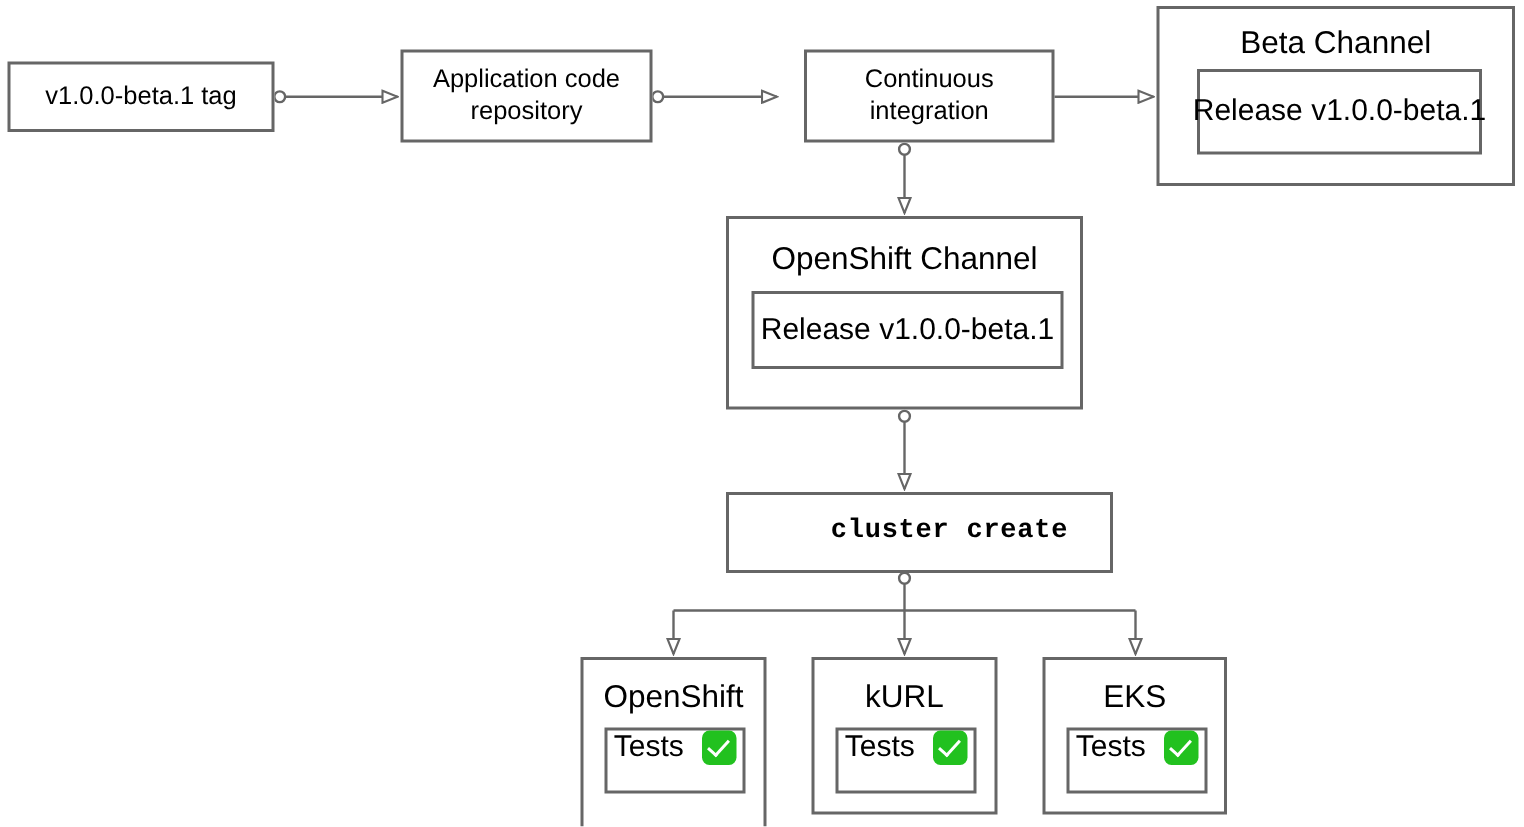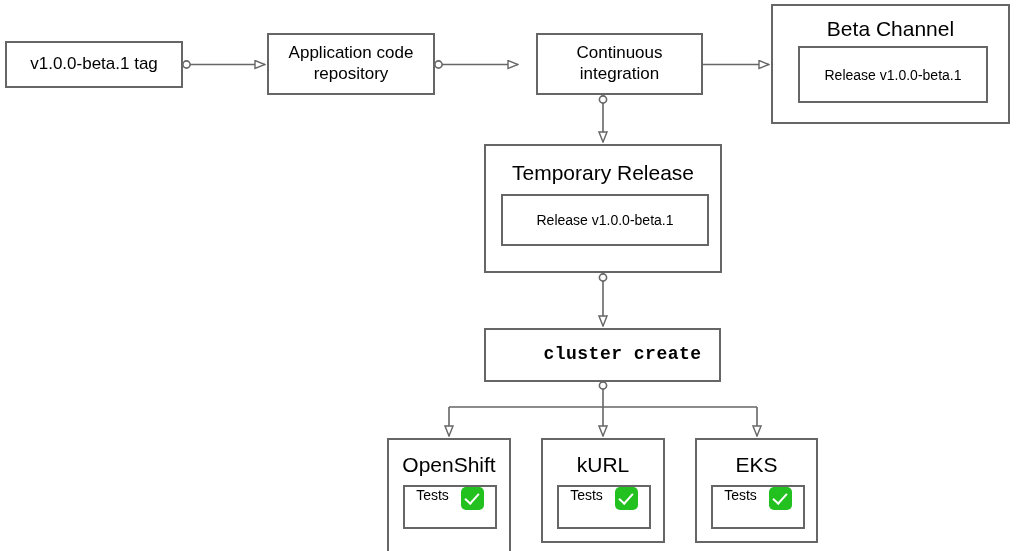--- a/index.html
+++ b/index.html
@@ -61,21 +61,21 @@
   }
   .inner-box {
     position: absolute;
     box-sizing: border-box;
     background: #ffffff;
     border: 2px solid #666666;
     display: flex;
     align-items: center;
     justify-content: center;
     color: #000000;
-    font-size: 14px;
+    font-size: 20px;
     white-space: nowrap;
   }
   .tests-box {
     display: flex;
     align-items: flex-start;
     justify-content: center;
     gap: 12px;
   }
   .check-icon {
     display: inline-block;
@@ -141,25 +141,25 @@
   <div class="node" style="left:267px; top:33px; width:168px; height:62px; padding:0 12px;">Application code repository</div>
 
   <div class="node" style="left:536px; top:33px; width:167px; height:62px; padding:0 12px;">Continuous integration</div>
 
   <div class="container-node" style="left:771px; top:4px; width:239px; height:120px;">
     <div class="container-title" style="top:10px;">Beta Channel</div>
     <div class="inner-box" style="left:25px; top:40px; width:190px; height:57px;">Release v1.0.0-beta.1</div>
   </div>
 
   <div class="container-node" style="left:484px; top:144px; width:238px; height:129px;">
-    <div class="container-title" style="top:14px;">Temporary Release</div>
+    <div class="container-title" style="top:14px;">OpenShift Channel</div>
     <div class="inner-box" style="left:15px; top:48px; width:208px; height:52px;">Release v1.0.0-beta.1</div>
   </div>
 
-  <div class="node mono" style="left:484px; top:328px; width:237px; height:54px;padding-left:40px;">cluster create</div>
+  <div class="node mono" style="left:484px; top:328px; width:258px; height:54px;padding-left:40px;">cluster create</div>
 
   <div class="container-node" style="left:387px; top:438px; width:124px; height:125px;text-decoration:underline;">
     <div class="container-title" style="top:12px;">OpenShift</div>
     <div class="inner-box tests-box" style="left:14px; top:45px; width:94px; height:44px;">
       <span>Tests</span>
       <span class="check-icon"></span>
     </div>
   </div>
 
   <div class="container-node" style="left:541px; top:438px; width:124px; height:105px;">

